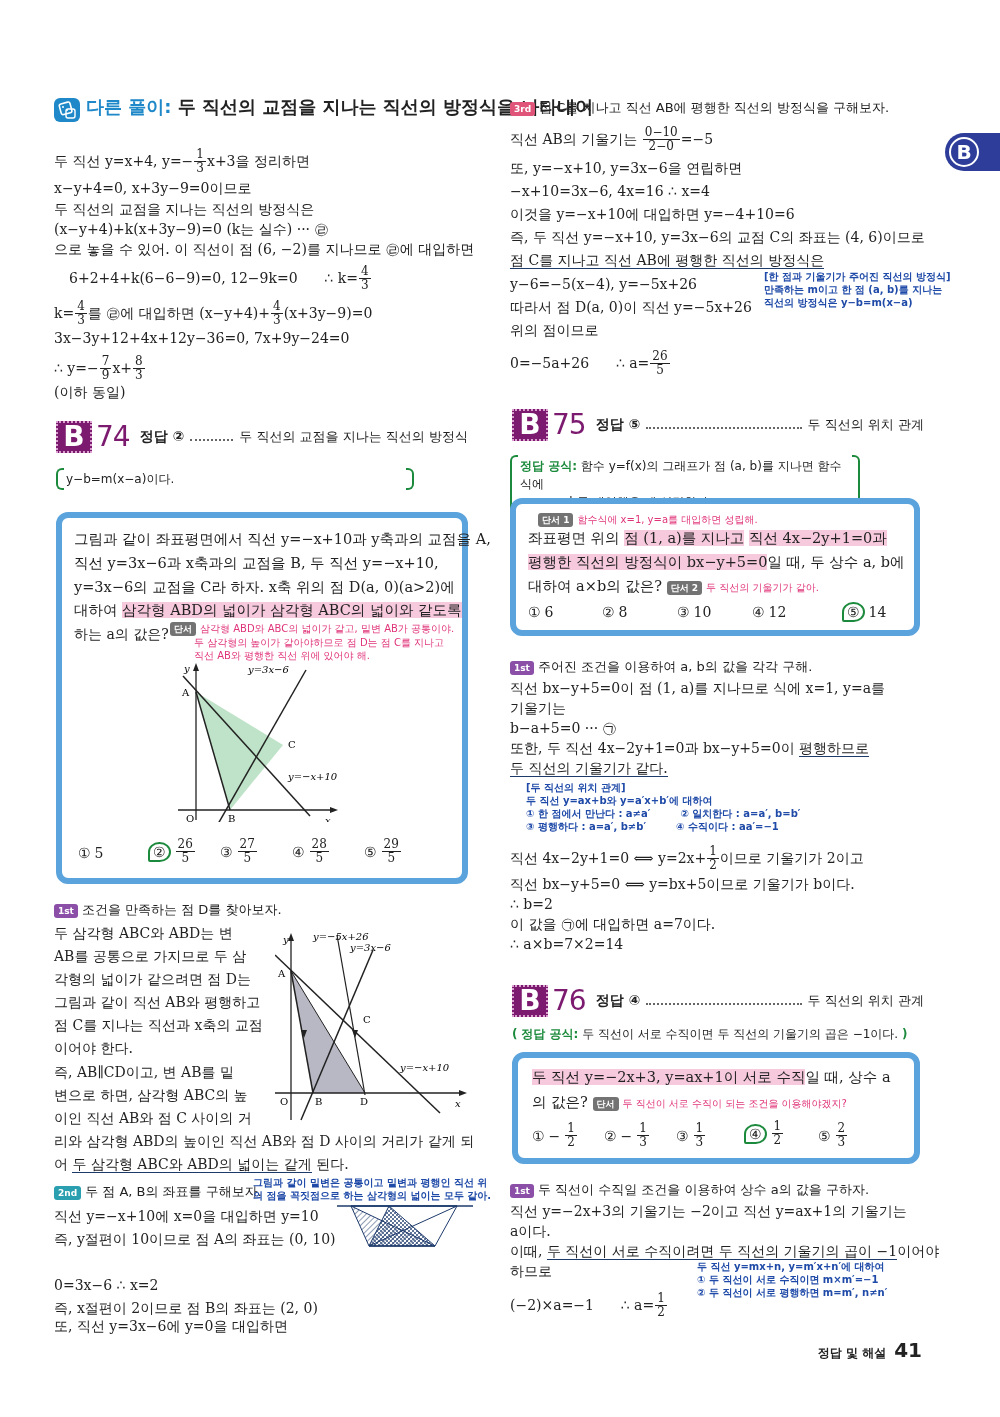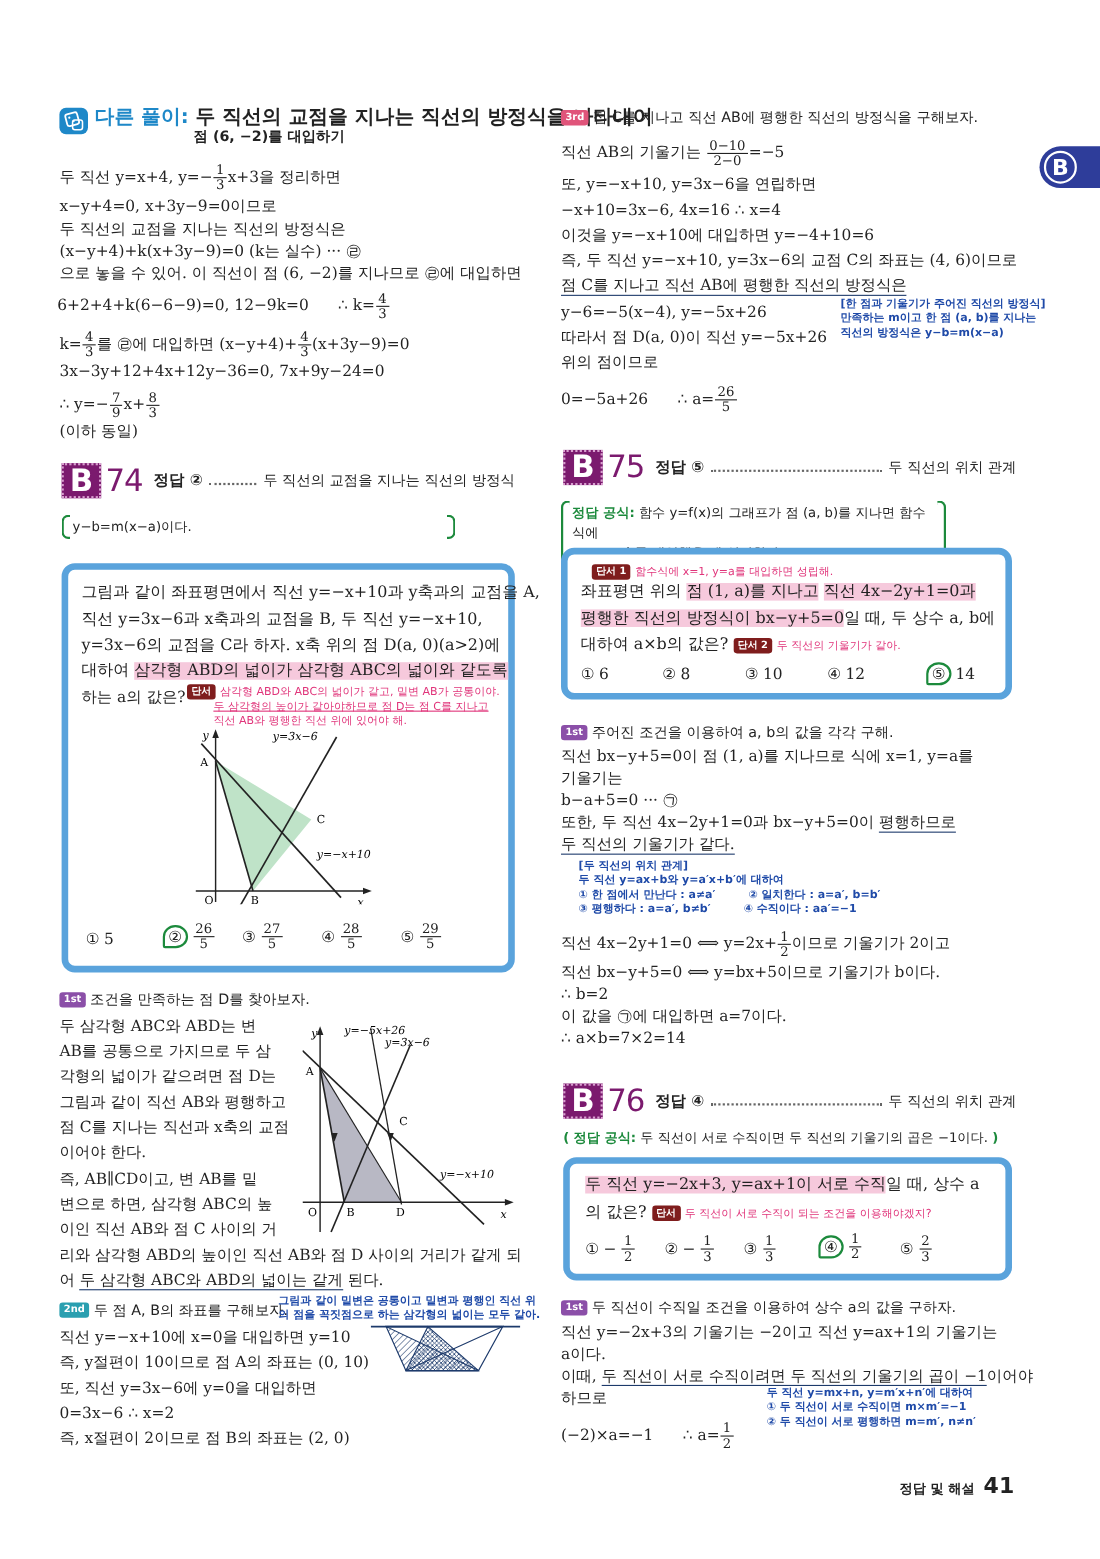--- a/index.html
+++ b/index.html
@@ -11,21 +11,21 @@
   .frac { display: inline-flex; flex-direction: column; align-items: center; vertical-align: middle; font-size: 12px; line-height: 13px; margin: 0 1px; }
   .frac .num { border-bottom: 1px solid #222; padding: 0 2px; }
   .hl { background: #f6c9dc; }
   .ul { border-bottom: 1.5px solid #1d3a6b; }
   .pink { color: #e0347a; }
   .green { color: #1c8a3c; }
   .tag { display: inline-block; font-family: "DejaVu Sans", sans-serif; font-size: 9px; font-weight: bold; color: #fff; padding: 0 4px; border-radius: 3px; line-height: 14px; vertical-align: middle; margin-right: 4px; }
   .tag-1st { background: #8b4fa8; }
   .tag-2nd { background: #2a9fb0; }
   .tag-3rd { background: #e0547a; }
-  .tag-hint { background: #7f1d1d; }
+  .tag-hint { background: #737373; }
   .sec-head { position: absolute; display: flex; align-items: center; }
   .sec-badge { width: 36px; height: 32px; background: #7b1a6e; color: #fff; font-family: "DejaVu Sans", sans-serif; font-weight: bold; font-size: 28px; display: flex; align-items: center; justify-content: center; border: 2px dotted #d9a0d0; }
   .sec-num { font-family: "DejaVu Sans", sans-serif; font-size: 28px; color: #7b1a6e; margin-left: 4px; letter-spacing: -1px; }
   .sec-ans { font-family: "DejaVu Sans", sans-serif; font-weight: bold; font-size: 14px; margin-left: 10px; }
   .sec-dots { flex: 1; border-bottom: 2px dotted #666; margin: 0 6px; height: 8px; }
   .sec-topic { font-family: "DejaVu Sans", sans-serif; font-size: 13px; }
   .formula { position: absolute; font-family: "DejaVu Sans", sans-serif; font-size: 12px; line-height: 18px; padding: 2px 10px; }
   .formula::before, .formula::after { content: ""; position: absolute; top: 0; bottom: 0; width: 6px; border: 2px solid #1c8a3c; }
   .formula::before { left: 0; border-right: none; border-radius: 6px 0 0 6px; }
   .formula::after { right: 0; border-left: none; border-radius: 0 6px 6px 0; }
@@ -51,33 +51,32 @@
         <circle cx="9" cy="9" r="1" fill="#fff"></circle>
         <circle cx="13" cy="12" r="1" fill="#fff"></circle>
         <rect x="12" y="11" width="9" height="9" rx="2" fill="none" stroke="#fff" stroke-width="1.4"></rect>
       </svg>
   </span>
   <div>
     <div style="font-size:18px;font-weight:bold;line-height:18px;">
       <span style="color:#1e88c8;">다른 풀이:</span>
       <span>두 직선의 교점을 지나는 직선의 방정식을 나타내어</span>
     </div>
-    <div style="font-size:13px;font-weight:bold;line-height:18px;padding-left:90px;">점 (6, −2)를 대입하기</div>
   </div>
 </div>
 
 <div class="line" style="left:54px;top:148px;">두 직선 y=x+4, y=−<span class="frac">
       <span class="num">1</span>
       <span>3</span>
     </span>x+3을 정리하면</div>
 <div class="line" style="left:54px;top:178px;">x−y+4=0, x+3y−9=0이므로</div>
 <div class="line" style="left:54px;top:199px;">두 직선의 교점을 지나는 직선의 방정식은</div>
 <div class="line" style="left:54px;top:219px;">(x−y+4)+k(x+3y−9)=0 (k는 실수) ··· ㉣</div>
 <div class="line" style="left:54px;top:239px;">으로 놓을 수 있어. 이 직선이 점 (6, −2)를 지나므로 ㉣에 대입하면</div>
-<div class="line" style="left:52px;top:265px;">6+2+4+k(6−6−9)=0, 12−9k=0 &nbsp;&nbsp;&nbsp;&nbsp; ∴ k=<span class="frac">
+<div class="line" style="left:69px;top:265px;">6+2+4+k(6−6−9)=0, 12−9k=0 &nbsp;&nbsp;&nbsp;&nbsp; ∴ k=<span class="frac">
       <span class="num">4</span>
       <span>3</span>
     </span></div>
 <div class="line" style="left:54px;top:300px;">k=<span class="frac">
       <span class="num">4</span>
       <span>3</span>
     </span>를 ㉣에 대입하면 (x−y+4)+<span class="frac">
       <span class="num">4</span>
       <span>3</span>
     </span>(x+3y−9)=0</div>
@@ -104,21 +103,21 @@
 </div>
 
 <div class="qbox" style="left:56px;top:512px;width:412px;height:372px;"></div>
 <div class="line" style="left:74px;top:529px;font-size:14.5px;">그림과 같이 좌표평면에서 직선 y=−x+10과 y축과의 교점을 A,</div>
 <div class="line" style="left:74px;top:553px;font-size:14.5px;">직선 y=3x−6과 x축과의 교점을 B, 두 직선 y=−x+10,</div>
 <div class="line" style="left:74px;top:577px;font-size:14.5px;">y=3x−6의 교점을 C라 하자. x축 위의 점 D(a, 0)(a&gt;2)에</div>
 <div class="line" style="left:74px;top:600px;font-size:14.5px;"><span>대하여</span> <span class="hl">삼각형 ABD의 넓이가 삼각형 ABC의 넓이와 같도록</span></div>
 <div class="line" style="left:74px;top:624px;font-size:14px;">하는 a의 값은?</div>
 <div class="abs kr" style="left:170px;top:622px;font-size:10px;line-height:13px;">
   <div><span class="tag tag-hint">단서</span><span class="pink">삼각형 ABD와 ABC의 넓이가 같고, 밑변 AB가 공통이야.</span></div>
-  <div class="pink" style="padding-left:24px;text-decoration:underline;">두 삼각형의 높이가 같아야하므로 점 D는 점 C를 지나고</div>
+  <div class="pink" style="padding-left:24px;">두 삼각형의 높이가 같아야하므로 점 D는 점 C를 지나고</div>
   <div class="pink" style="padding-left:24px;">직선 AB와 평행한 직선 위에 있어야 해.</div>
 </div>
 
 <svg class="abs" style="left:170px;top:662px;" width="180" height="160" viewBox="0 0 180 160">
   <polygon points="26,30 60,150 63,130 64,110 127,0" fill="none"></polygon>
   <polygon points="26,30 60,148 113,83" fill="#bfe3c8"></polygon>
   <line x1="26" y1="4" x2="26" y2="158" stroke="#222" stroke-width="1.3"></line>
   <polygon points="26,1 23,9 29,9" fill="#222"></polygon>
   <line x1="8" y1="148" x2="165" y2="148" stroke="#222" stroke-width="1.3"></line>
   <polygon points="168,148 160,145 160,151" fill="#222"></polygon>
@@ -221,21 +220,21 @@
       </pattern>
   </defs>
   <line x1="0" y1="3" x2="136" y2="3" stroke="#1d3a6b" stroke-width="1.5"></line>
   <polygon points="14,3 32,43 98,43" fill="url(#hatch)" stroke="#1d3a6b"></polygon>
   <polygon points="52,3 32,43 98,43" fill="url(#cross)" stroke="#1d3a6b"></polygon>
   <polygon points="120,3 32,43 98,43" fill="none" stroke="#1d3a6b"></polygon>
   <line x1="14" y1="3" x2="120" y2="3" stroke="#1d3a6b" stroke-width="1.5"></line>
 </svg>
 <div class="line" style="left:54px;top:1206px;">직선 y=−x+10에 x=0을 대입하면 y=10</div>
 <div class="line" style="left:54px;top:1229px;">즉, y절편이 10이므로 점 A의 좌표는 (0, 10)</div>
-<div class="line" style="left:54px;top:1252px;">또, 직선 y=3x−6에 y=0을 대입하면</div>
+<div class="line" style="left:54px;top:1316px;">또, 직선 y=3x−6에 y=0을 대입하면</div>
 <div class="line" style="left:54px;top:1275px;">0=3x−6      ∴ x=2</div>
 <div class="line" style="left:54px;top:1298px;">즉, x절편이 2이므로 점 B의 좌표는 (2, 0)</div>
 
 <div class="line kr" style="left:510px;top:98px;font-size:13px;"><span class="tag tag-3rd">3rd</span><span>점 C를 지나고 직선 AB에 평행한 직선의 방정식을 구해보자.</span></div>
 <div class="line" style="left:510px;top:126px;"><span>직선 AB의 기울기는</span> <span class="frac">
       <span class="num">0−10</span>
       <span>2−0</span>
     </span><span>=−5</span></div>
 <div class="line" style="left:510px;top:158px;">또, y=−x+10, y=3x−6을 연립하면</div>
 <div class="line" style="left:510px;top:181px;">−x+10=3x−6, 4x=16      ∴ x=4</div>

